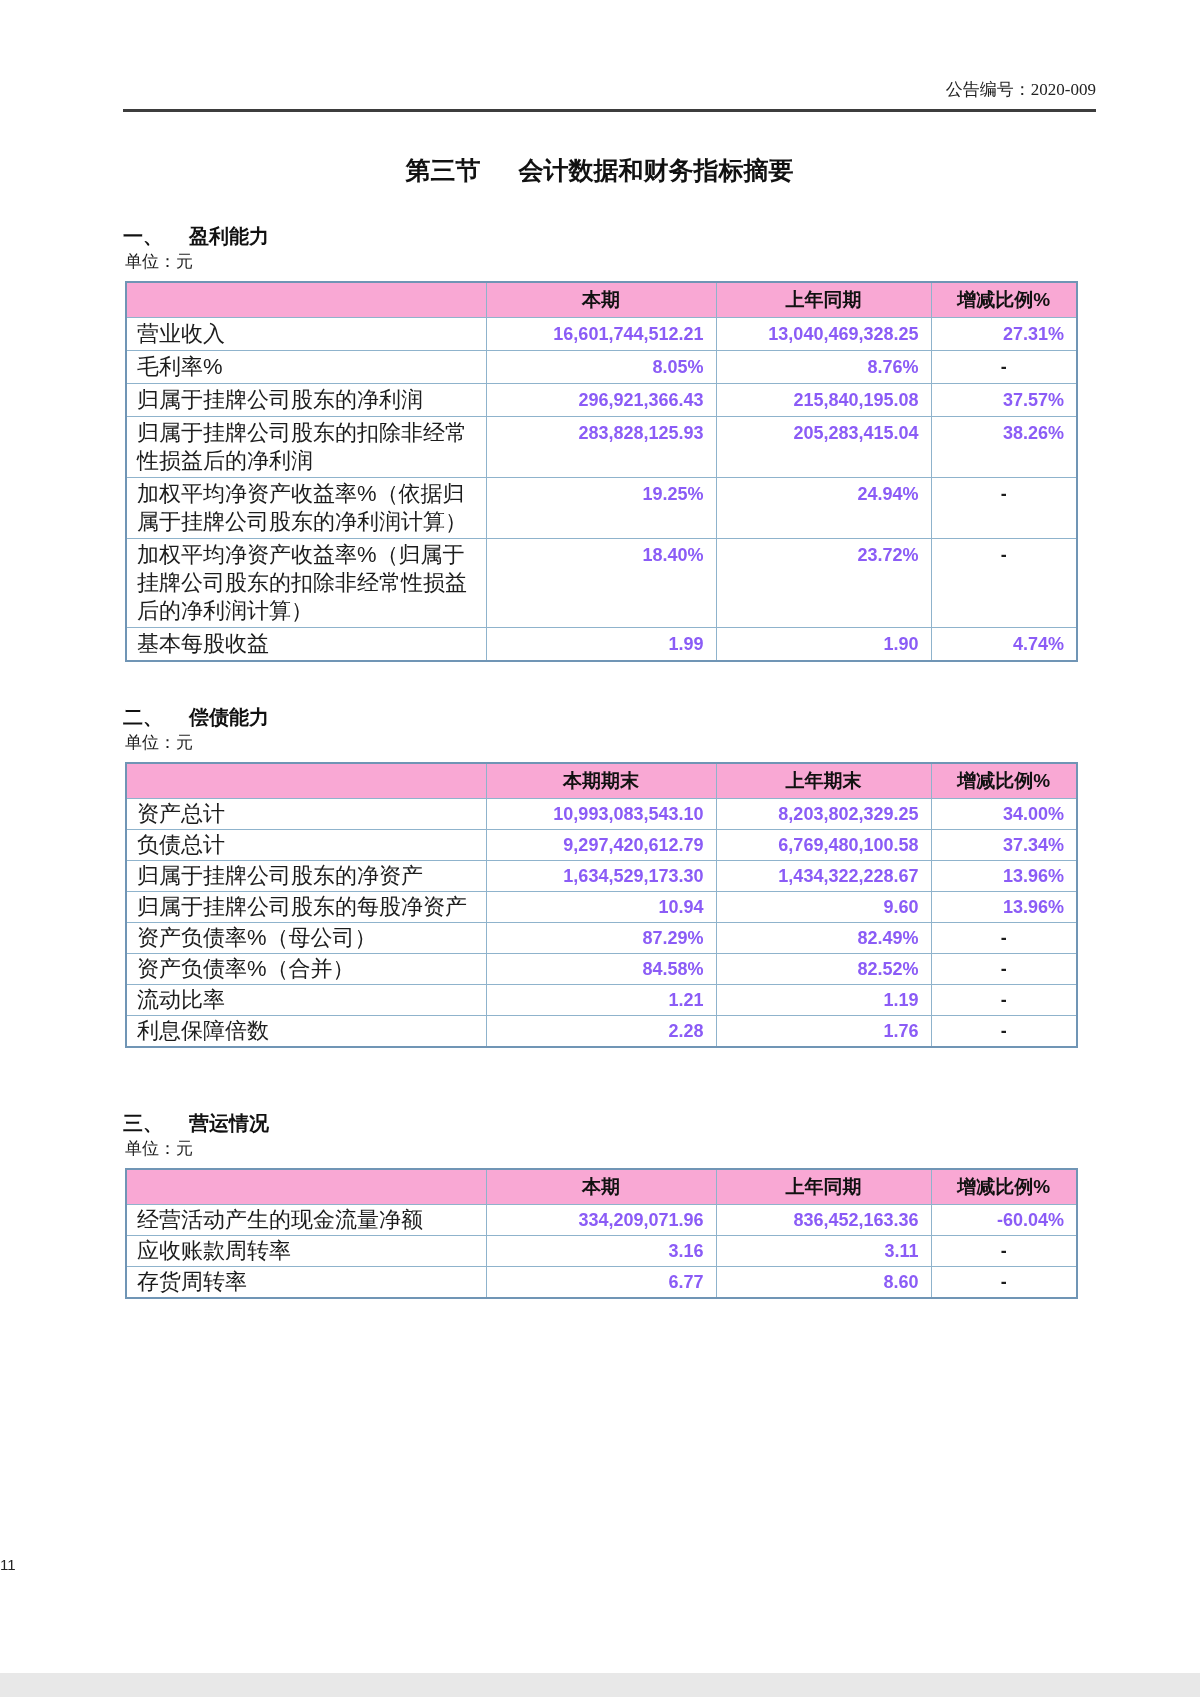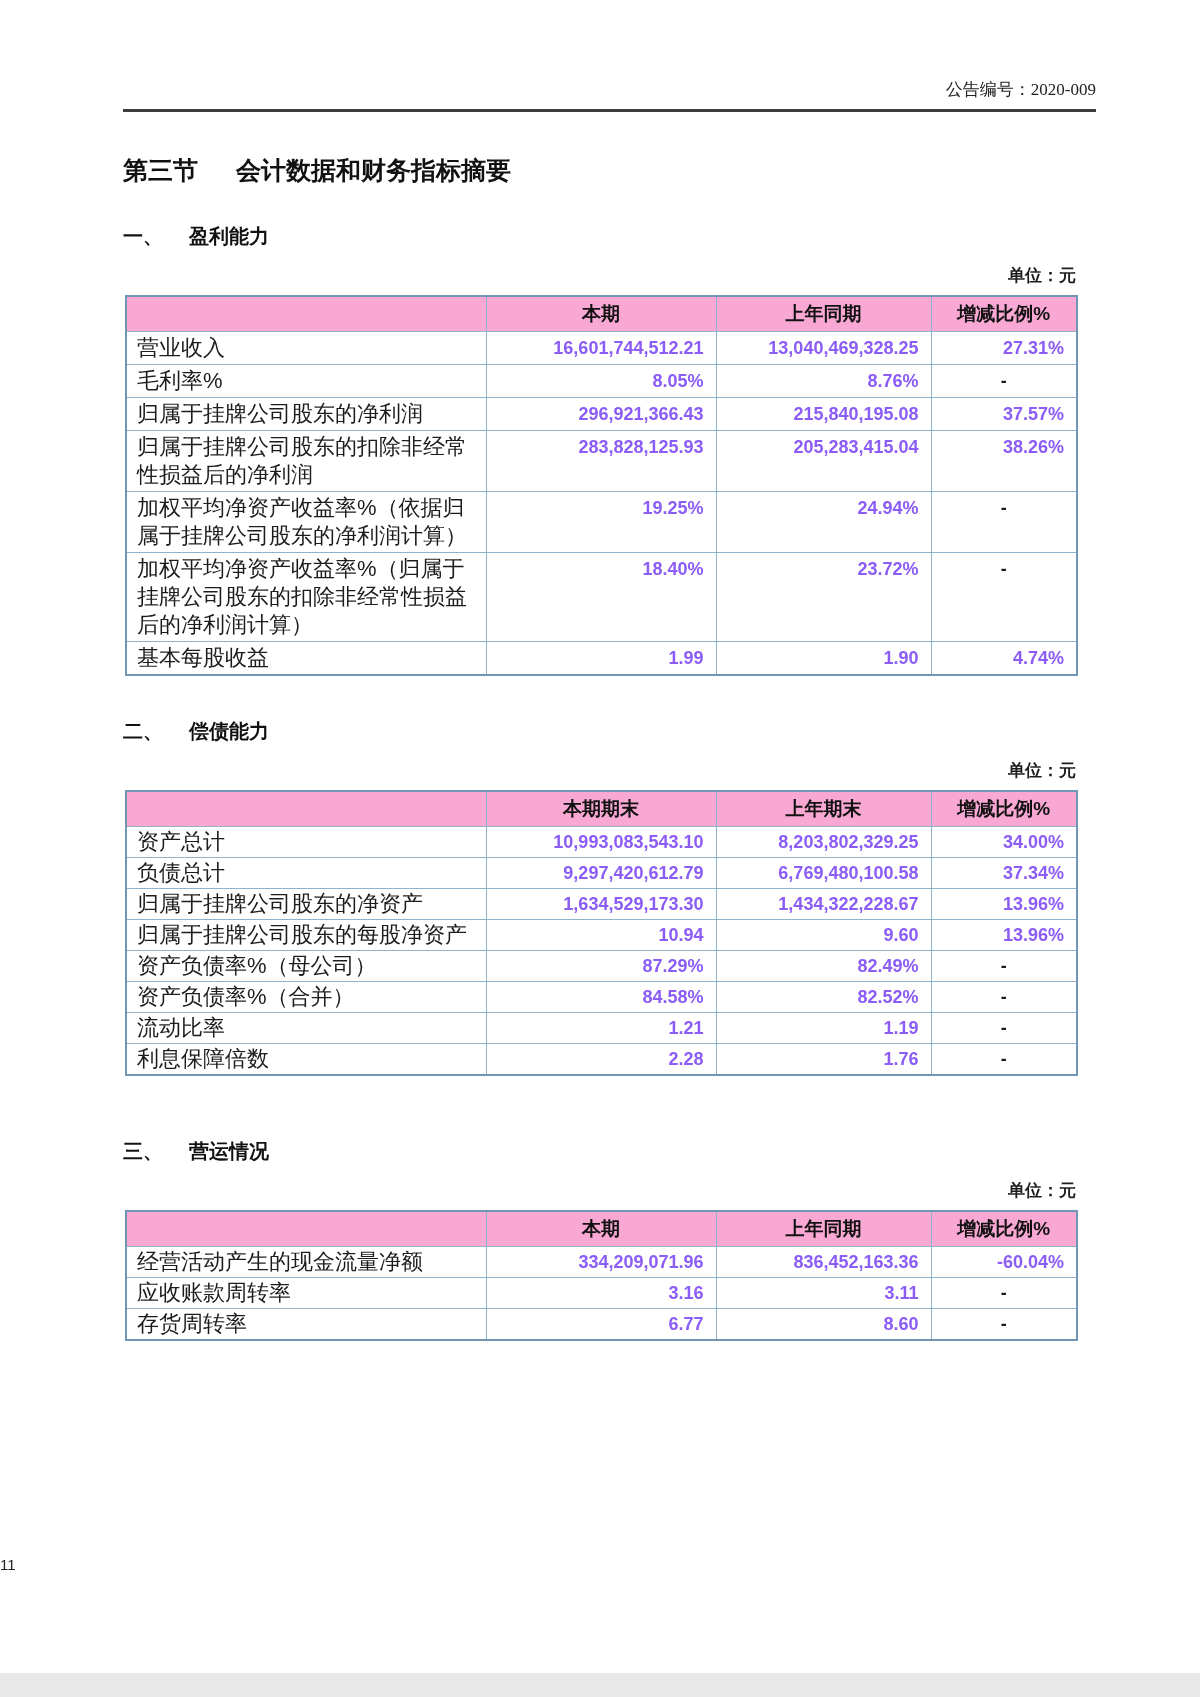--- a/index.html
+++ b/index.html
@@ -20,43 +20,42 @@
     color:#222;
   }
   .header-rule {
     margin-left:123px; width:973px;
     border-top:3px solid #3d3d3d;
     margin-top:8px;
   }
   .page-title {
     margin-left:123px; width:953px;
     margin-top:42px;
+    text-align:center;
     font-family:"Liberation Sans", sans-serif;
     font-weight:bold;
     font-size:25px;
     color:#111;
   }
   .page-title .t-gap { display:inline-block; width:38px; }
   .section-heading {
     margin-left:123px;
     font-family:"Liberation Sans", sans-serif;
     font-weight:bold;
     font-size:20px;
     color:#111;
   }
   .sh-1 { margin-top:36px; }
   .sh-2 { margin-top:42px; }
   .sh-3 { margin-top:62px; }
   .section-heading .s-num { display:inline-block; min-width:66px; }
   .unit-label {
     margin-left:125px; width:951px;
-    margin-top:14px;
-    text-align:right;
+    margin-top:0;
     font-size:17px;
-    font-weight:bold;
   }
   table.doc-table {
     margin-left:125px;
     margin-top:8px;
     width:951px;
     border-collapse:collapse;
     table-layout:fixed;
     border:2px solid #7095b5;
   }
   .doc-table col.c1 { width:360px; }

